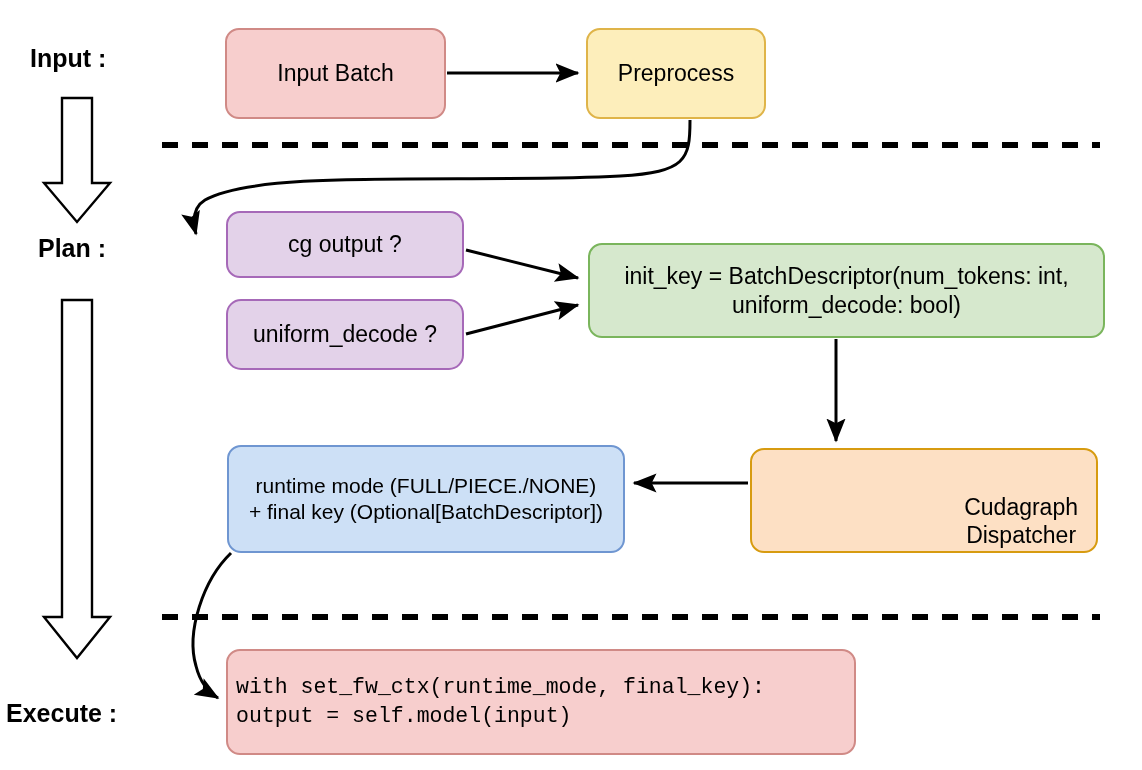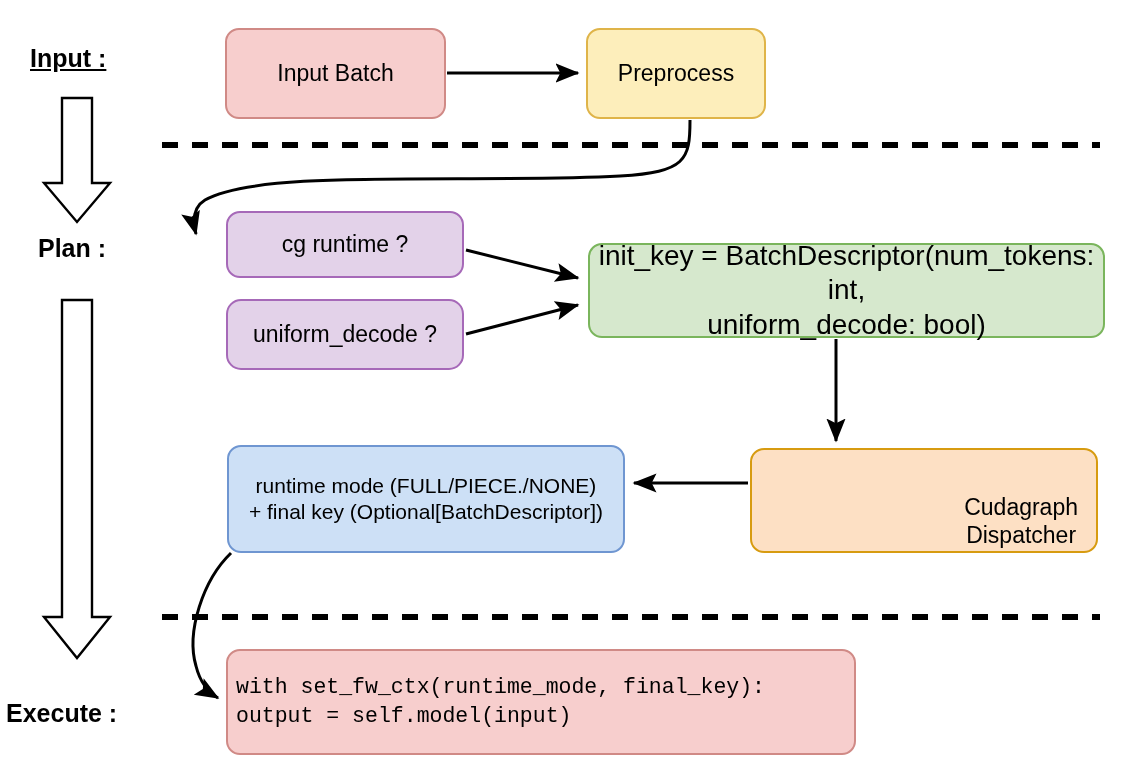--- a/index.html
+++ b/index.html
@@ -75,21 +75,21 @@
     left: 226px; top: 299px; width: 238px; height: 71px;
     background: #e3d2e9;
     border-color: #a669b8;
     font-size: 23px;
     border-radius: 15px;
   }
   .n-init-key {
     left: 588px; top: 243px; width: 517px; height: 95px;
     background: #d6e8cd;
     border-color: #7ab55c;
-    font-size: 28px;
+    font-size: 23px;
   }
   .n-cudagraph-dispatcher {
     left: 750px; top: 448px; width: 348px; height: 105px;
     background: #fde0c4;
     border-color: #d79b10;
     font-size: 23px;
     align-items: flex-end;
     justify-content: flex-end;
     padding-right: 18px;
   }
@@ -147,36 +147,36 @@
 
     <line x1="466" y1="334" x2="578" y2="305" stroke="#000000" stroke-width="3" marker-end="url(#arrowhead)"></line>
 
     <line x1="836" y1="339" x2="836" y2="441" stroke="#000000" stroke-width="3" marker-end="url(#arrowhead)"></line>
 
     <line x1="748" y1="483" x2="634" y2="483" stroke="#000000" stroke-width="3" marker-end="url(#arrowhead)"></line>
 
     <path d="M231,553 C203,580 186,632 196,666 C200,682 208,692 218,698" fill="none" stroke="#000000" stroke-width="3" marker-end="url(#arrowhead)"></path>
   </svg>
 
-  <div class="stage-label" style="left:30px; top:44px;text-decoration:underline;">Input :</div>
+  <div class="stage-label" style="left:30px; top:44px;">Input :</div>
 
   <div class="stage-label" style="left:38px; top:234px;">Plan :</div>
 
   <div class="stage-label" style="left:6px; top:674px;margin-top:25px;">Execute :</div>
 
   <div class="node n-input-batch">
     <span class="node-label">Input Batch</span>
   </div>
 
   <div class="node n-preprocess">
     <span class="node-label">Preprocess</span>
   </div>
 
   <div class="node n-cg-padding">
-    <span class="node-label">cg runtime ?</span>
+    <span class="node-label">cg output ?</span>
   </div>
 
   <div class="node n-uniform-decode">
     <span class="node-label">uniform_decode ?</span>
   </div>
 
   <div class="node n-init-key">
     <span class="node-label">init_key = BatchDescriptor(num_tokens: int,
 uniform_decode: bool)</span>
   </div>

